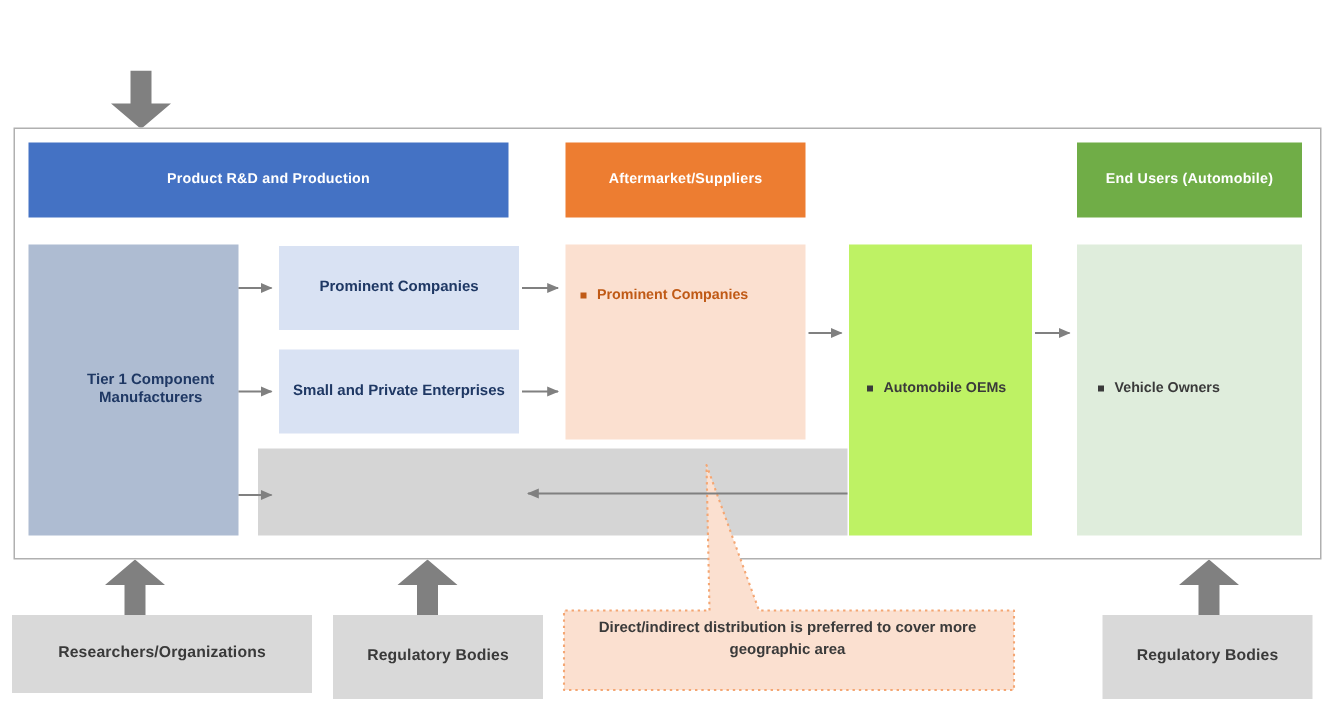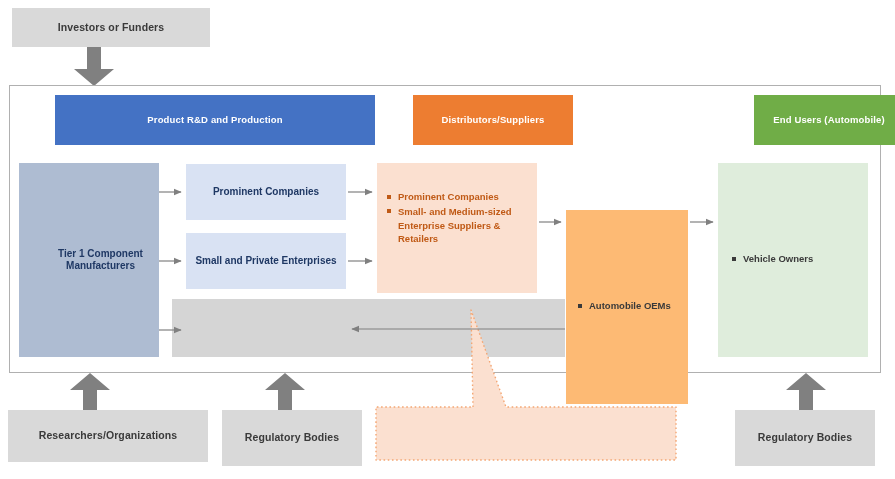--- a/index.html
+++ b/index.html
@@ -42,42 +42,41 @@
     border: 1px solid #b0b0b0;
     background: #ffffff;
   }
 
   
   .col-head {
     color: #ffffff;
     font-size: 9.5px;
     font-weight: bold;
     letter-spacing: 0.15px;
-    margin-left: 36px;
   }
   .head-blue   { background: #4472c4; }
   .head-orange { background: #ed7d31; }
   .head-grey   { background: #a6a6a6; }
   .head-green  { background: #70ad47; }
 
   
   .body-steel {
     background: #aebcd2;
     color: #1f3864;
     font-size: 10px;
     font-weight: bold;
   }
   .sub-blue {
     background: #d9e2f3;
     color: #1f3864;
     font-size: 10px;
     font-weight: bold;
   }
   .body-peach { background: #fbe0d0; }
-  .body-grey-light { background: #fdba74; margin-top: 47px; }
+  .body-grey-light { background: #bef264; }
   .body-green-light { background: #dfeddc; }
   .grey-band { background: #d5d5d5; }
 
   
   .bullets {
     padding: 0;
     margin: 0;
     list-style: none;
     font-size: 9.5px;
     font-weight: bold;
@@ -122,38 +121,35 @@
     font-weight: bold;
     text-align: center;
     line-height: 1.45;
   }
 </style>
 </head>
 <body>
 
 <div id="canvas">
 
-  <div class="abs ext-box ctr" style="left:12px; top:8px; width:198px; height:39px;">
-    <span>Investors or Funders</span>
-  </div>
 
   <div class="abs" style="left:72px; top:47px; width:44px; height:40px;">
     <svg class="block-arrow" width="44" height="40" viewBox="0 0 44 40">
       <polygon points="15,0 29,0 29,22 42,22 22,39 2,22 15,22" fill="#808080"></polygon>
     </svg>
   </div>
 
   <div id="main-container" class="abs" style="left:9px; top:85px; width:872px; height:288px;"></div>
 
   <div class="abs col-head ctr head-blue" style="left:19px; top:95px; width:320px; height:50px;">
     <span>Product R&amp;D and Production</span>
   </div>
 
   <div class="abs col-head ctr head-orange" style="left:377px; top:95px; width:160px; height:50px;">
-    <span>Distributors/Suppliers</span>
+    <span>Aftermarket/Suppliers</span>
   </div>
 
 
   <div class="abs col-head ctr head-green" style="left:718px; top:95px; width:150px; height:50px;">
     <span>End Users (Automobile)</span>
   </div>
 
   <div class="abs grey-band" style="left:172px; top:299px; width:393px; height:58px;"></div>
 
   <div class="abs body-steel ctr" style="left:19px; top:163px; width:140px; height:194px;padding-left:23px;">
@@ -165,41 +161,41 @@
   </div>
 
   <div class="abs sub-blue ctr" style="left:186px; top:233px; width:160px; height:56px;">
     <span>Small and Private Enterprises</span>
   </div>
 
 
   <div class="abs body-peach" style="left:377px; top:163px; width:160px; height:130px;">
     <ul class="bullets bul-orange" style="position:absolute; left:10px; top:27px; right:8px;">
       <li>Prominent Companies</li>
-      <li>Small- and Medium-sized Enterprise Suppliers &amp; Retailers</li>
     </ul>
   </div>
 
   <div class="abs body-grey-light" style="left:566px; top:163px; width:122px; height:194px;">
     <ul class="bullets bul-dark" style="position:absolute; left:12px; top:89px; right:6px;">
       <li>Automobile OEMs</li>
     </ul>
   </div>
 
   <div class="abs body-green-light" style="left:718px; top:163px; width:150px; height:194px;">
     <ul class="bullets bul-dark" style="position:absolute; left:14px; top:89px; right:6px;">
       <li>Vehicle Owners</li>
     </ul>
   </div>
 
   <div class="abs" style="left:368px; top:300px; width:320px; height:165px;">
     <svg width="320" height="165" viewBox="0 0 320 165">
       <polygon points="105,107 103,10 138,107 308,107 308,160 8,160 8,107" fill="#fbe0d0" stroke="#f4a673" stroke-width="1.4" stroke-dasharray="1.6 2.6" stroke-linejoin="round"></polygon>
     </svg>
   </div>
+  <div id="callout-text">Direct/indirect distribution is preferred to cover more geographic area</div>
 
   <div class="abs" style="left:68px; top:373px; width:44px; height:38px;">
     <svg class="block-arrow" width="44" height="38" viewBox="0 0 44 38">
       <polygon points="22,0 42,17 29,17 29,37 15,37 15,17 2,17" fill="#808080"></polygon>
     </svg>
   </div>
 
   <div class="abs" style="left:263px; top:373px; width:44px; height:38px;">
     <svg class="block-arrow" width="44" height="38" viewBox="0 0 44 38">
       <polygon points="22,0 42,17 29,17 29,37 15,37 15,17 2,17" fill="#808080"></polygon>

